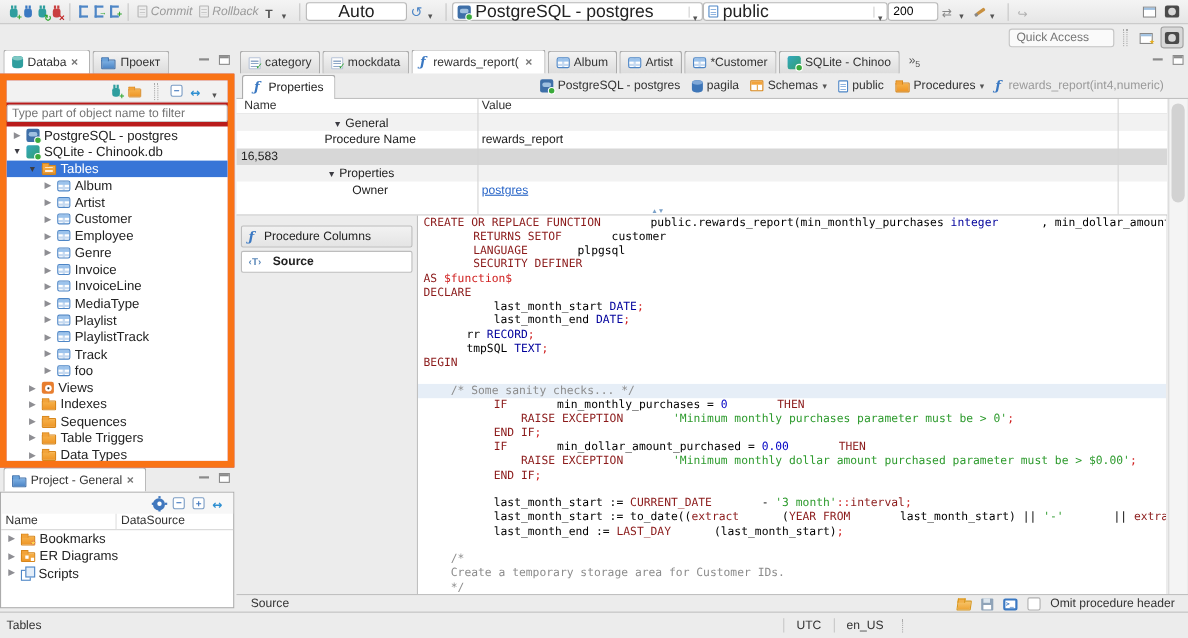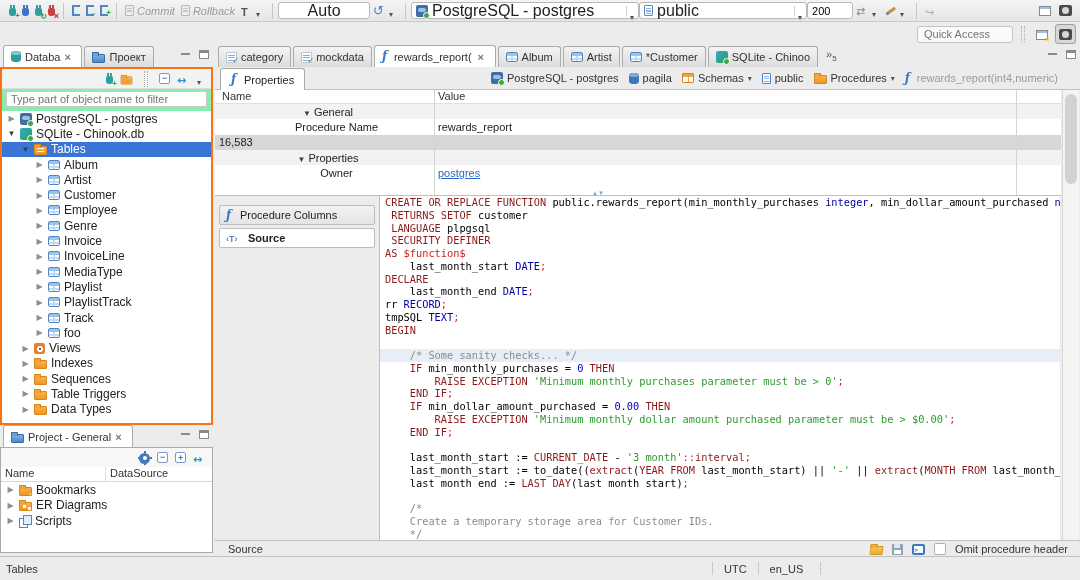--- a/index.html
+++ b/index.html
@@ -122,21 +122,21 @@
   #tr-icons { margin-left:auto; display:flex; align-items:center; gap:8px; padding-right:8px; }
 
   
   .tabstrip { display:flex; align-items:flex-end; height:22px; gap:2px; padding-left:3px; position:relative; }
   .tab { display:flex; align-items:center; gap:4px; height:21px; padding:0 7px; font-size:11px; color:#333;
     border:1px solid #ABABAB; border-bottom:none; border-radius:3px 3px 0 0; background:linear-gradient(#F4F4F4,#DCDCDC); flex:none; white-space:nowrap; }
   .tab.active { background:#FFF; height:22px; }
   .winbtns { position:absolute; right:4px; top:5px; display:flex; gap:8px; }
 
   #nav-panel { left:0; top:45px; width:213px; height:380px; }
-  #nav-body { position:absolute; left:0; top:22px; right:0; bottom:0; border:2px solid #f97316; background:#86efac; }
+  #nav-body { position:absolute; left:0; top:22px; right:0; bottom:0; border:6px solid #f97316; background:#b91c1c; }
   #nav-toolbar { height:20px; background:#F2F2F2; border-bottom:1px solid #DDD; display:flex; align-items:center; justify-content:flex-end; gap:7px; padding-right:6px; }
   #nav-filter { display:block; width:201px; margin:2px auto; height:16px; border:1px solid #C8C8C8; border-radius:2px; font:11px "Liberation Sans",sans-serif; padding:0 4px; color:#444; }
   #nav-tree { position:absolute; left:0; top:42px; right:0; bottom:0; overflow:hidden; background:#FFF; }
   .trow { display:flex; align-items:center; height:15.3px; gap:3px; white-space:nowrap; }
   .trow .expander { width:11px; font-size:8px; color:#8E8E93; text-align:center; flex:none; }
   .trow .expander.open { color:#3C3C43; }
   .trow.sel { background:#3875D7; color:#FFF; }
   .tlabel { padding-left:1px; }
 
   #proj-panel { left:0; top:425px; width:213px; height:128px; }
@@ -178,21 +178,21 @@
 
   #side-panel { position:absolute; left:0; top:151px; width:165px; height:344px; background:#ECECEC; border-right:1px solid #C0C0C0; padding-top:9px; }
   .side-btn { margin:0 4px 3px 4px; height:20px; display:flex; align-items:center; gap:6px; padding:0 6px; font-size:11px;
     border:1px solid #BDBDBD; border-radius:2px; background:linear-gradient(#F2F2F2,#E4E4E4); }
   .side-btn.active { background:#FFF; font-weight:bold; margin-bottom:0; }
 
   #code-area { position:absolute; left:165px; top:151px; width:680px; height:344px; background:#FFF; overflow:hidden; }
   .cline { font:10.3px/12.75px "DejaVu Sans Mono",monospace; white-space:pre; padding-left:5px; height:12.75px; overflow:hidden; }
   .cline.hl { background:#E6EEF7; }
   .c-kw { color:#8B1A1A; } .c-ty { color:#00009C; } .c-num { color:#0000C4; }
-  .c-str { color:#2E9B2E; } .c-com { color:#8C8C8C; } .c-sep { color:#D02020; } .c-pl { color:#000; }
+  .c-str { color:#2E9B2E; } .c-com { color:#8C8C8C; } .c-sep { color:#D02020; } .c-pl { color:#000;margin-left:39px; }
 
   #sash-handle { position:absolute; left:372px; top:145px; width:22px; height:7px; display:flex; justify-content:center; gap:2px; font-size:6px; color:#7AA0C8; }
 
   #vscroll { position:absolute; left:847px; top:45px; width:17px; height:450px; background:#F4F4F4; border-left:1px solid #D8D8D8; }
   #vscroll .thumb { position:absolute; left:2px; top:4px; width:12px; height:90px; background:#D2D2D2; border-radius:6px; }
 
   #editor-bottom { position:absolute; left:0; top:495px; width:865px; height:16px; background:#ECECEC; border-top:1px solid #C0C0C0; display:flex; align-items:center; font-size:11px; color:#333; }
   #editor-bottom .btab { padding-left:13px; }
   #eb-right { margin-left:auto; display:flex; align-items:flex-end; gap:9px; padding-right:12px; }
   #omit-check { width:12px; height:12px; border:1px solid #B0B0B0; border-radius:2px; background:#FFF; }
@@ -579,22 +579,22 @@
       <span>Source</span>
     </div>
   </div>
 
   <div id="code-area">
       <div class="cline"><span class="c-kw">CREATE OR REPLACE FUNCTION</span><span class="c-pl"> public.rewards_report(min_monthly_purchases </span><span class="c-ty">integer</span><span class="c-pl">, min_dollar_amount_purchased </span><span class="c-ty">numeric</span></div>
       <div class="cline"><span class="c-pl"> </span><span class="c-kw">RETURNS SETOF</span><span class="c-pl"> customer</span></div>
       <div class="cline"><span class="c-pl"> </span><span class="c-kw">LANGUAGE</span><span class="c-pl"> plpgsql</span></div>
       <div class="cline"><span class="c-pl"> </span><span class="c-kw">SECURITY DEFINER</span></div>
       <div class="cline"><span class="c-kw">AS</span><span class="c-sep"> $function$</span></div>
+      <div class="cline"><span class="c-kw">DECLARE</span></div>
       <div class="cline"><span class="c-pl">    last_month_start </span><span class="c-ty">DATE</span><span class="c-sep">;</span></div>
-      <div class="cline"><span class="c-kw">DECLARE</span></div>
       <div class="cline"><span class="c-pl">    last_month_end </span><span class="c-ty">DATE</span><span class="c-sep">;</span></div>
       <div class="cline"><span class="c-pl">rr </span><span class="c-ty">RECORD</span><span class="c-sep">;</span></div>
       <div class="cline"><span class="c-pl">tmpSQL </span><span class="c-ty">TEXT</span><span class="c-sep">;</span></div>
       <div class="cline"><span class="c-kw">BEGIN</span></div>
       <div class="cline">&nbsp;</div>
       <div class="cline hl"><span class="c-com">    /* Some sanity checks... */</span></div>
       <div class="cline"><span class="c-pl">    </span><span class="c-kw">IF</span><span class="c-pl"> min_monthly_purchases = </span><span class="c-num">0</span><span class="c-pl"> </span><span class="c-kw">THEN</span></div>
       <div class="cline"><span class="c-pl">        </span><span class="c-kw">RAISE EXCEPTION</span><span class="c-pl"> </span><span class="c-str">'Minimum monthly purchases parameter must be &gt; 0'</span><span class="c-sep">;</span></div>
       <div class="cline"><span class="c-pl">    </span><span class="c-kw">END IF</span><span class="c-sep">;</span></div>
       <div class="cline"><span class="c-pl">    </span><span class="c-kw">IF</span><span class="c-pl"> min_dollar_amount_purchased = </span><span class="c-num">0.00</span><span class="c-pl"> </span><span class="c-kw">THEN</span></div>

